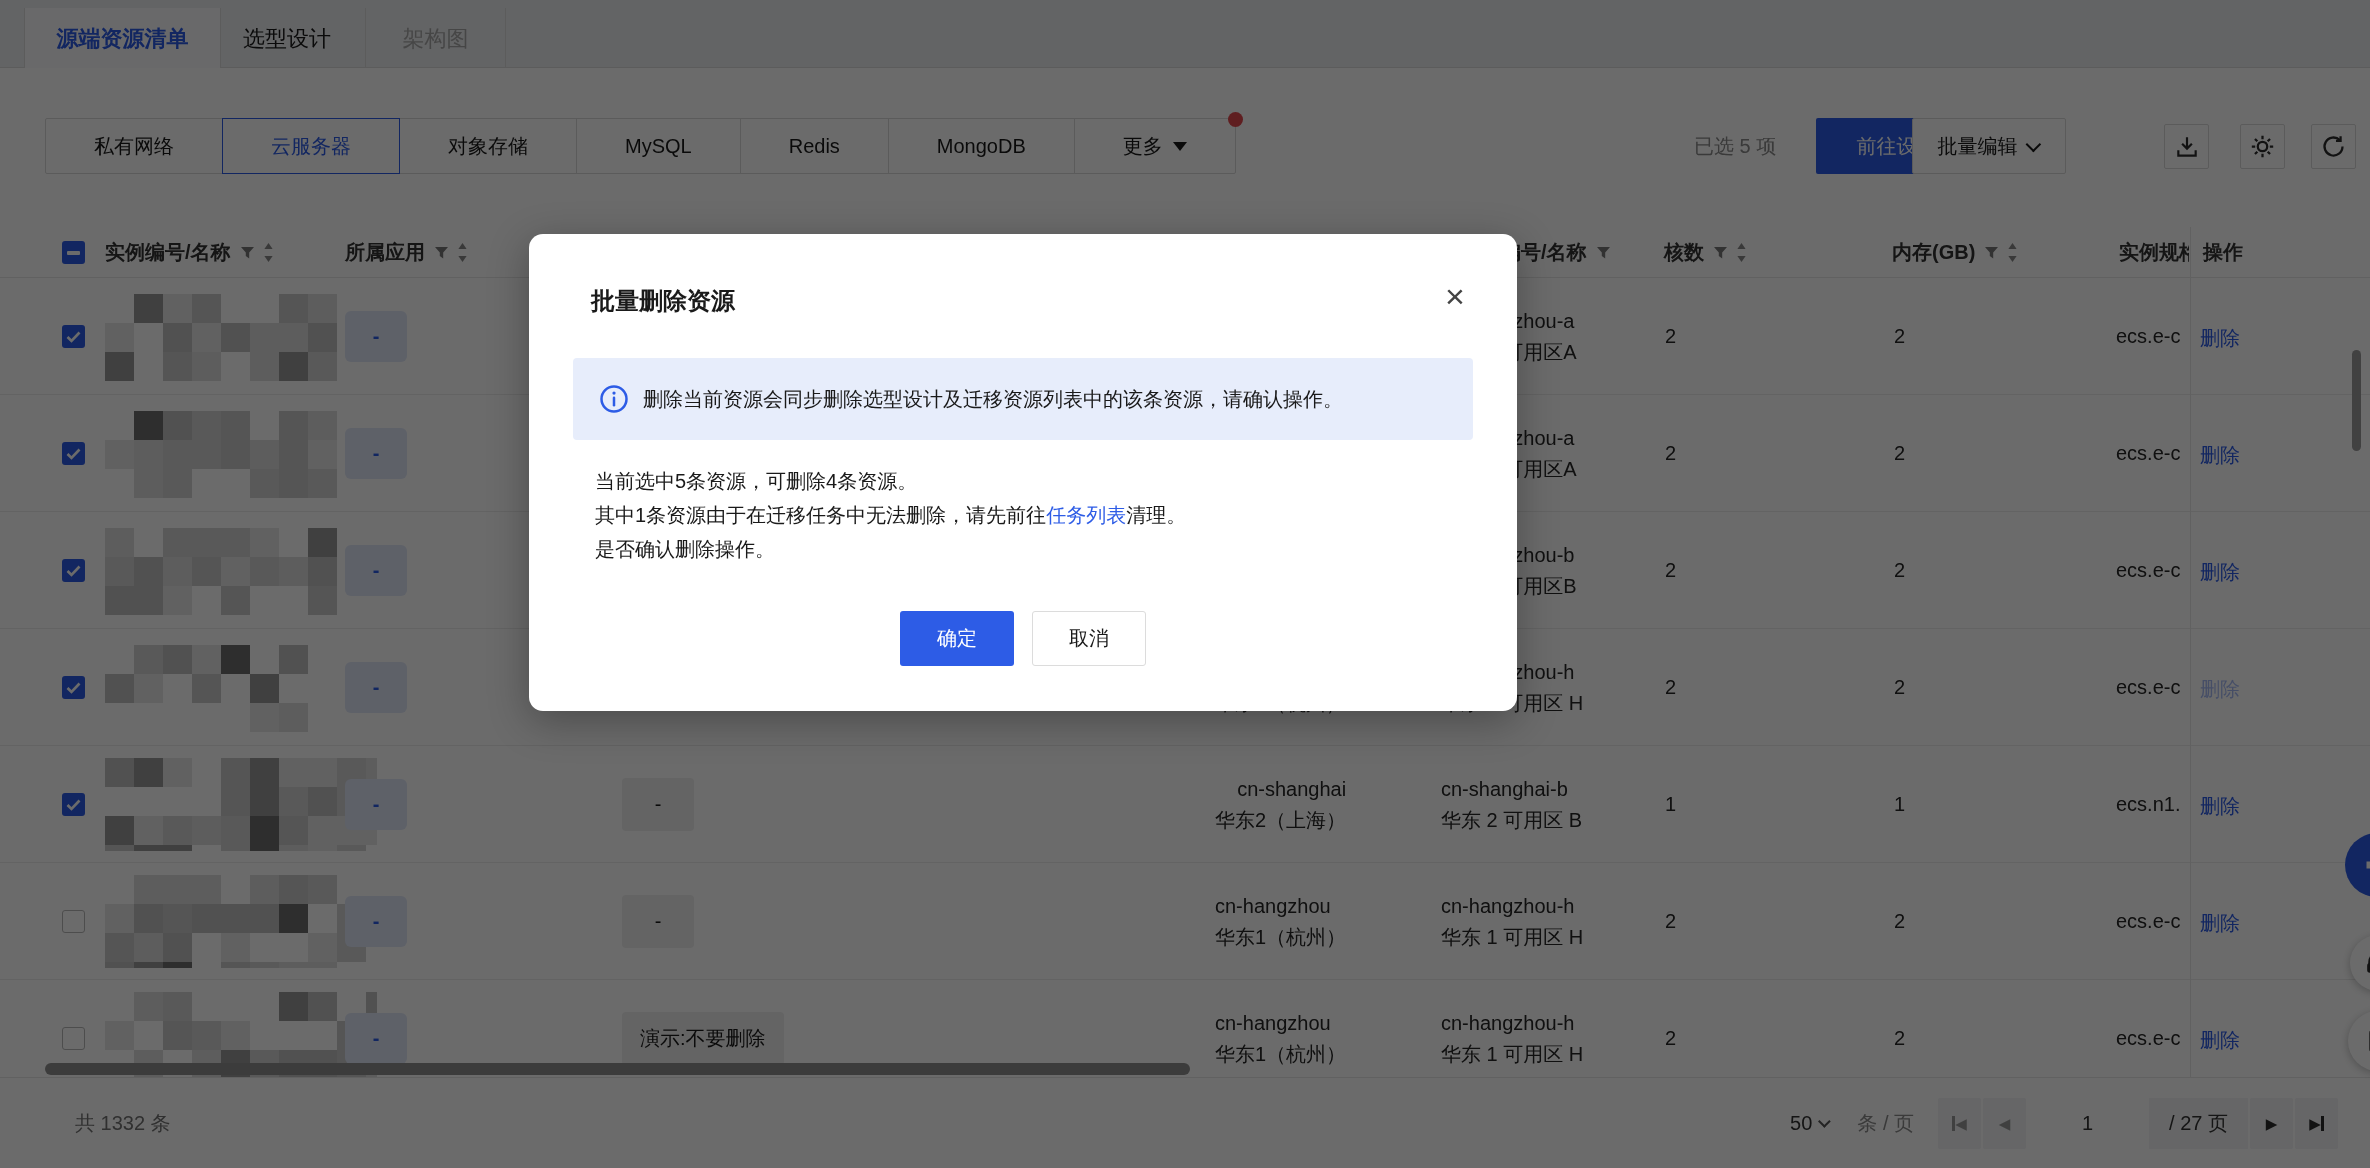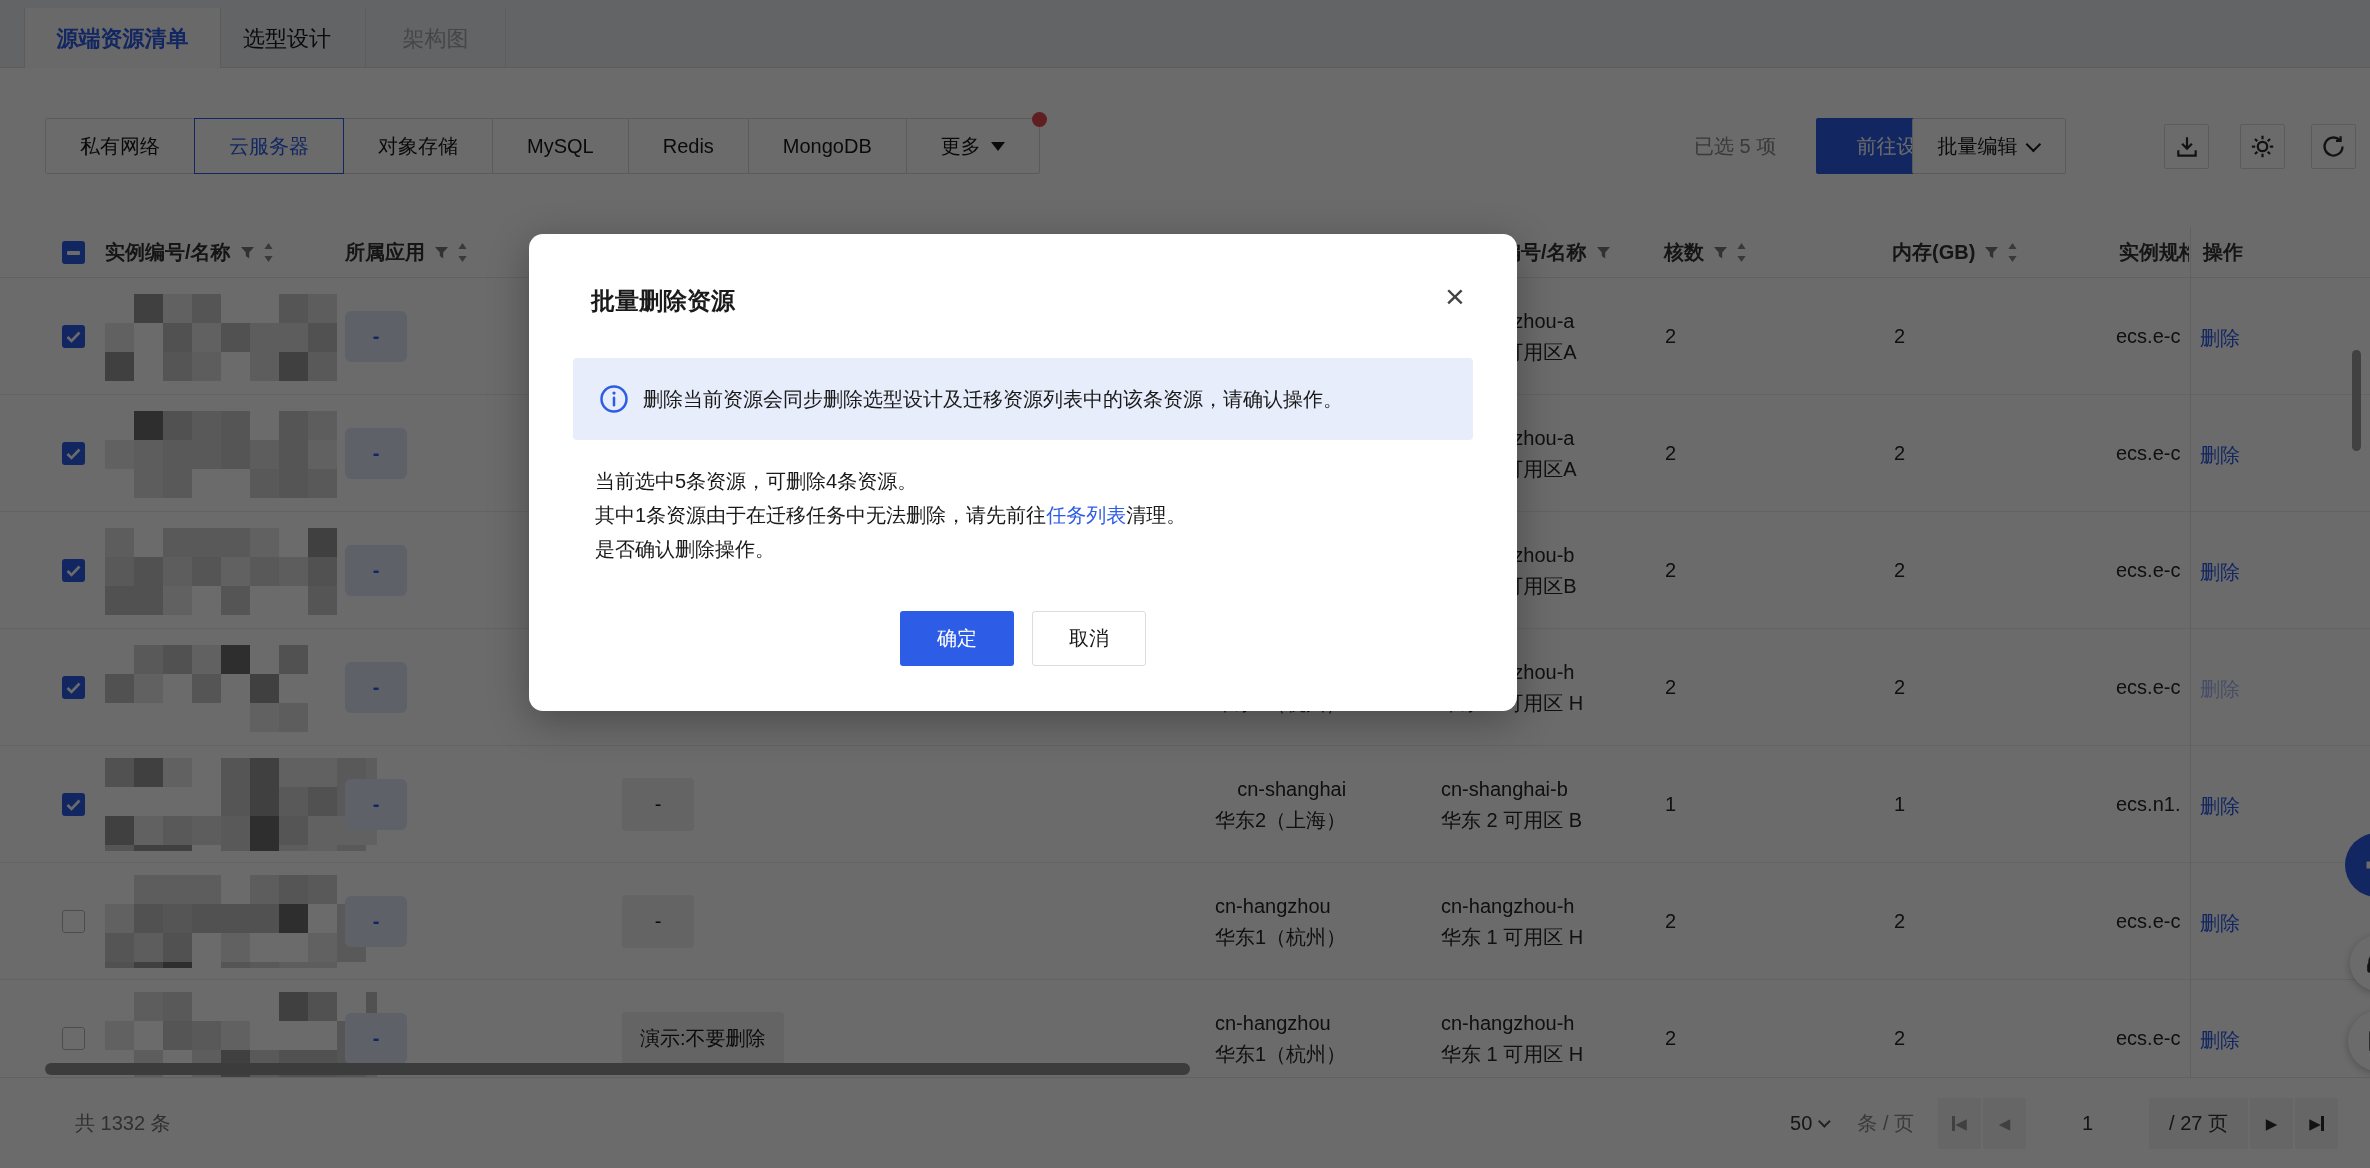--- a/index.html
+++ b/index.html
@@ -13,21 +13,21 @@
          font-size:22px; color:#1a1a1a; border-right:1px solid #dcdcdc; }
   .tab--first { border-left:1px solid #dcdcdc; }
   .tab--active { background:#fbfbfc; color:#2d5ce6; font-weight:700; height:62px; }
   .tab--disabled { color:#a8a8a8; }
 
   
   #content { left:0; top:68px; width:2370px; height:1100px; background:#ffffff; }
 
   
   #filters { left:45px; top:50px; height:56px; display:flex; }
-  .seg { height:56px; padding:0 34px; display:flex; align-items:center; justify-content:center;
+  .seg { height:56px; padding:0 48px; display:flex; align-items:center; justify-content:center;
          font-size:20px; color:#1a1a1a; background:#fff; border:1px solid #d9d9d9; margin-left:-1px; cursor:pointer; position:relative; }
   .seg:first-child { margin-left:0; border-radius:2px 0 0 2px; }
   .seg--selected { border-color:#2d5ce6; color:#2d5ce6; z-index:2; }
   #more-btn { position:relative; border-radius:0 2px 2px 0; }
   .caret-down { width:0; height:0; border-left:7px solid transparent; border-right:7px solid transparent;
                 border-top:9px solid #1a1a1a; margin-left:10px; }
   #more-dot { position:absolute; right:-8px; top:-7px; width:15px; height:15px; border-radius:50%; }
 
   
   #selected-info { left:1694px; top:50px; height:56px; line-height:56px; font-size:20px; color:#8a8a8a; }

